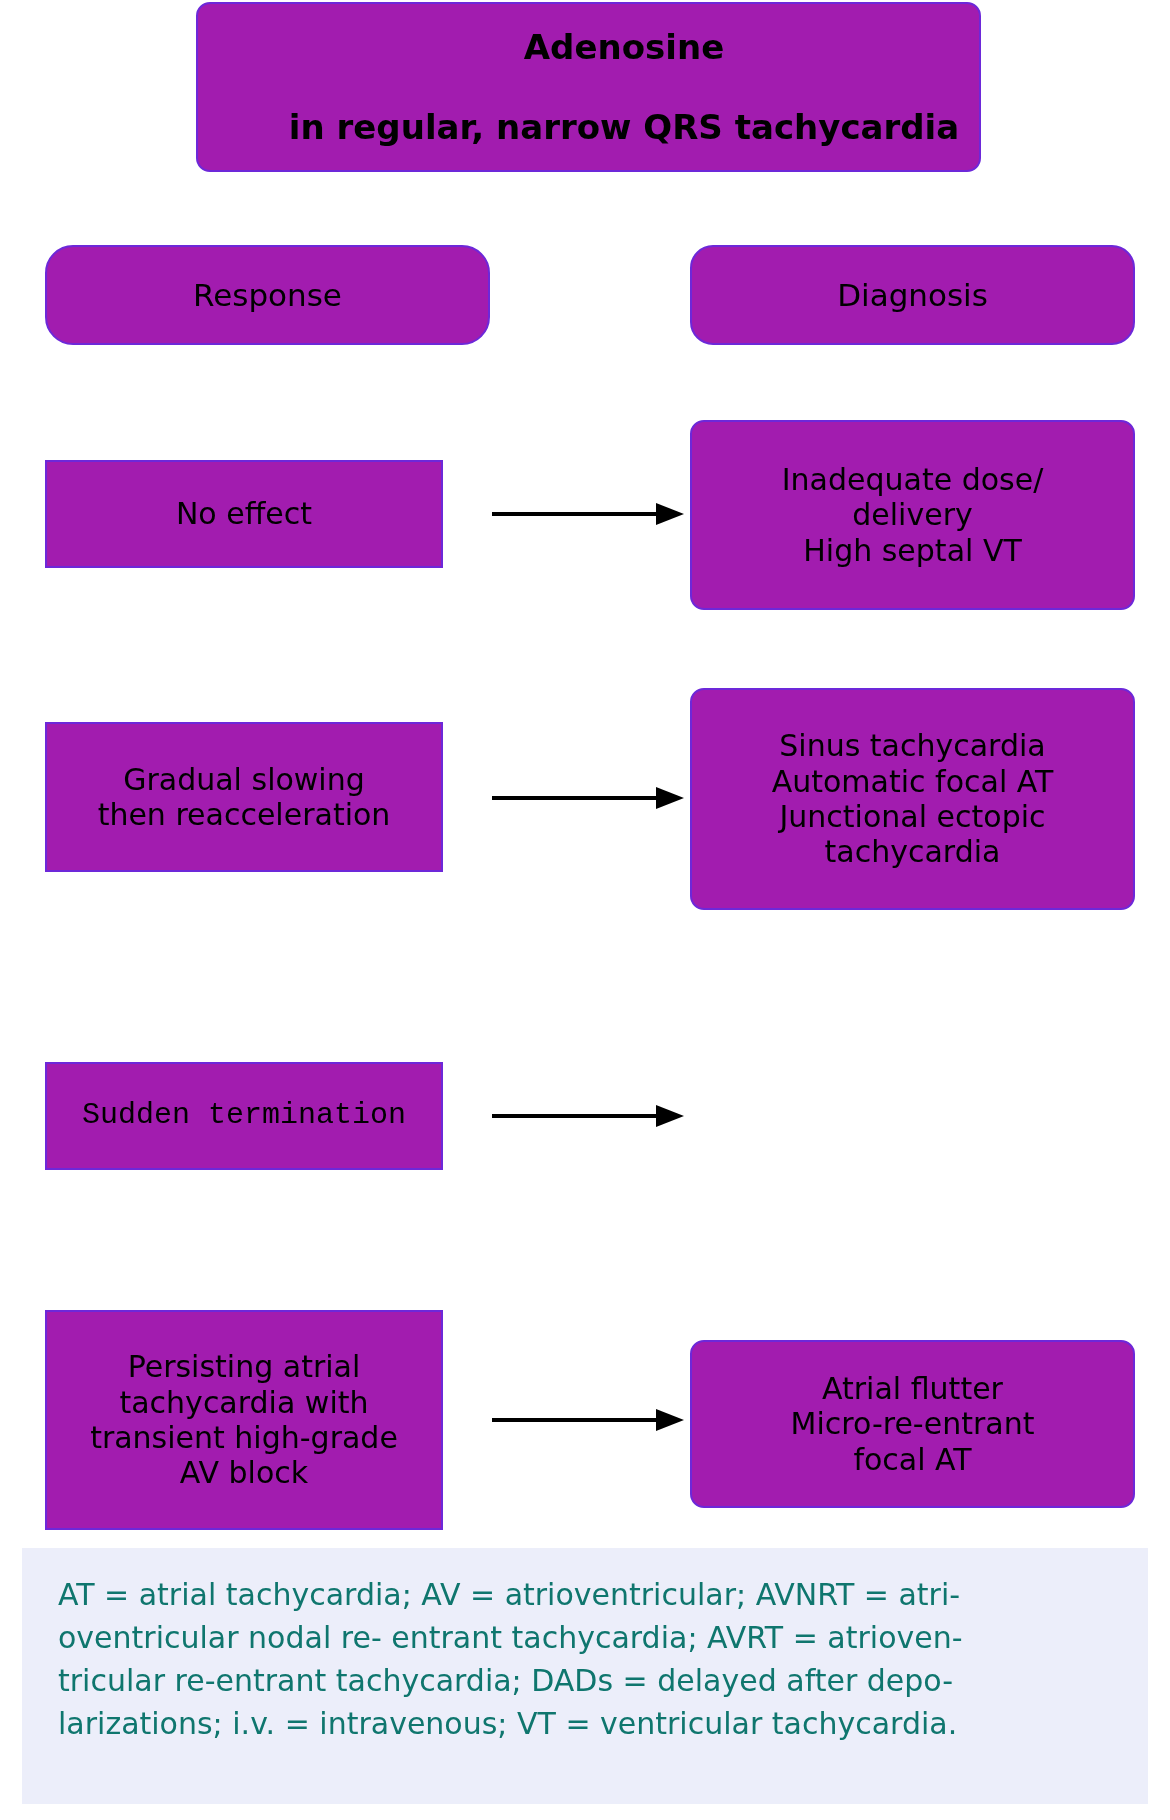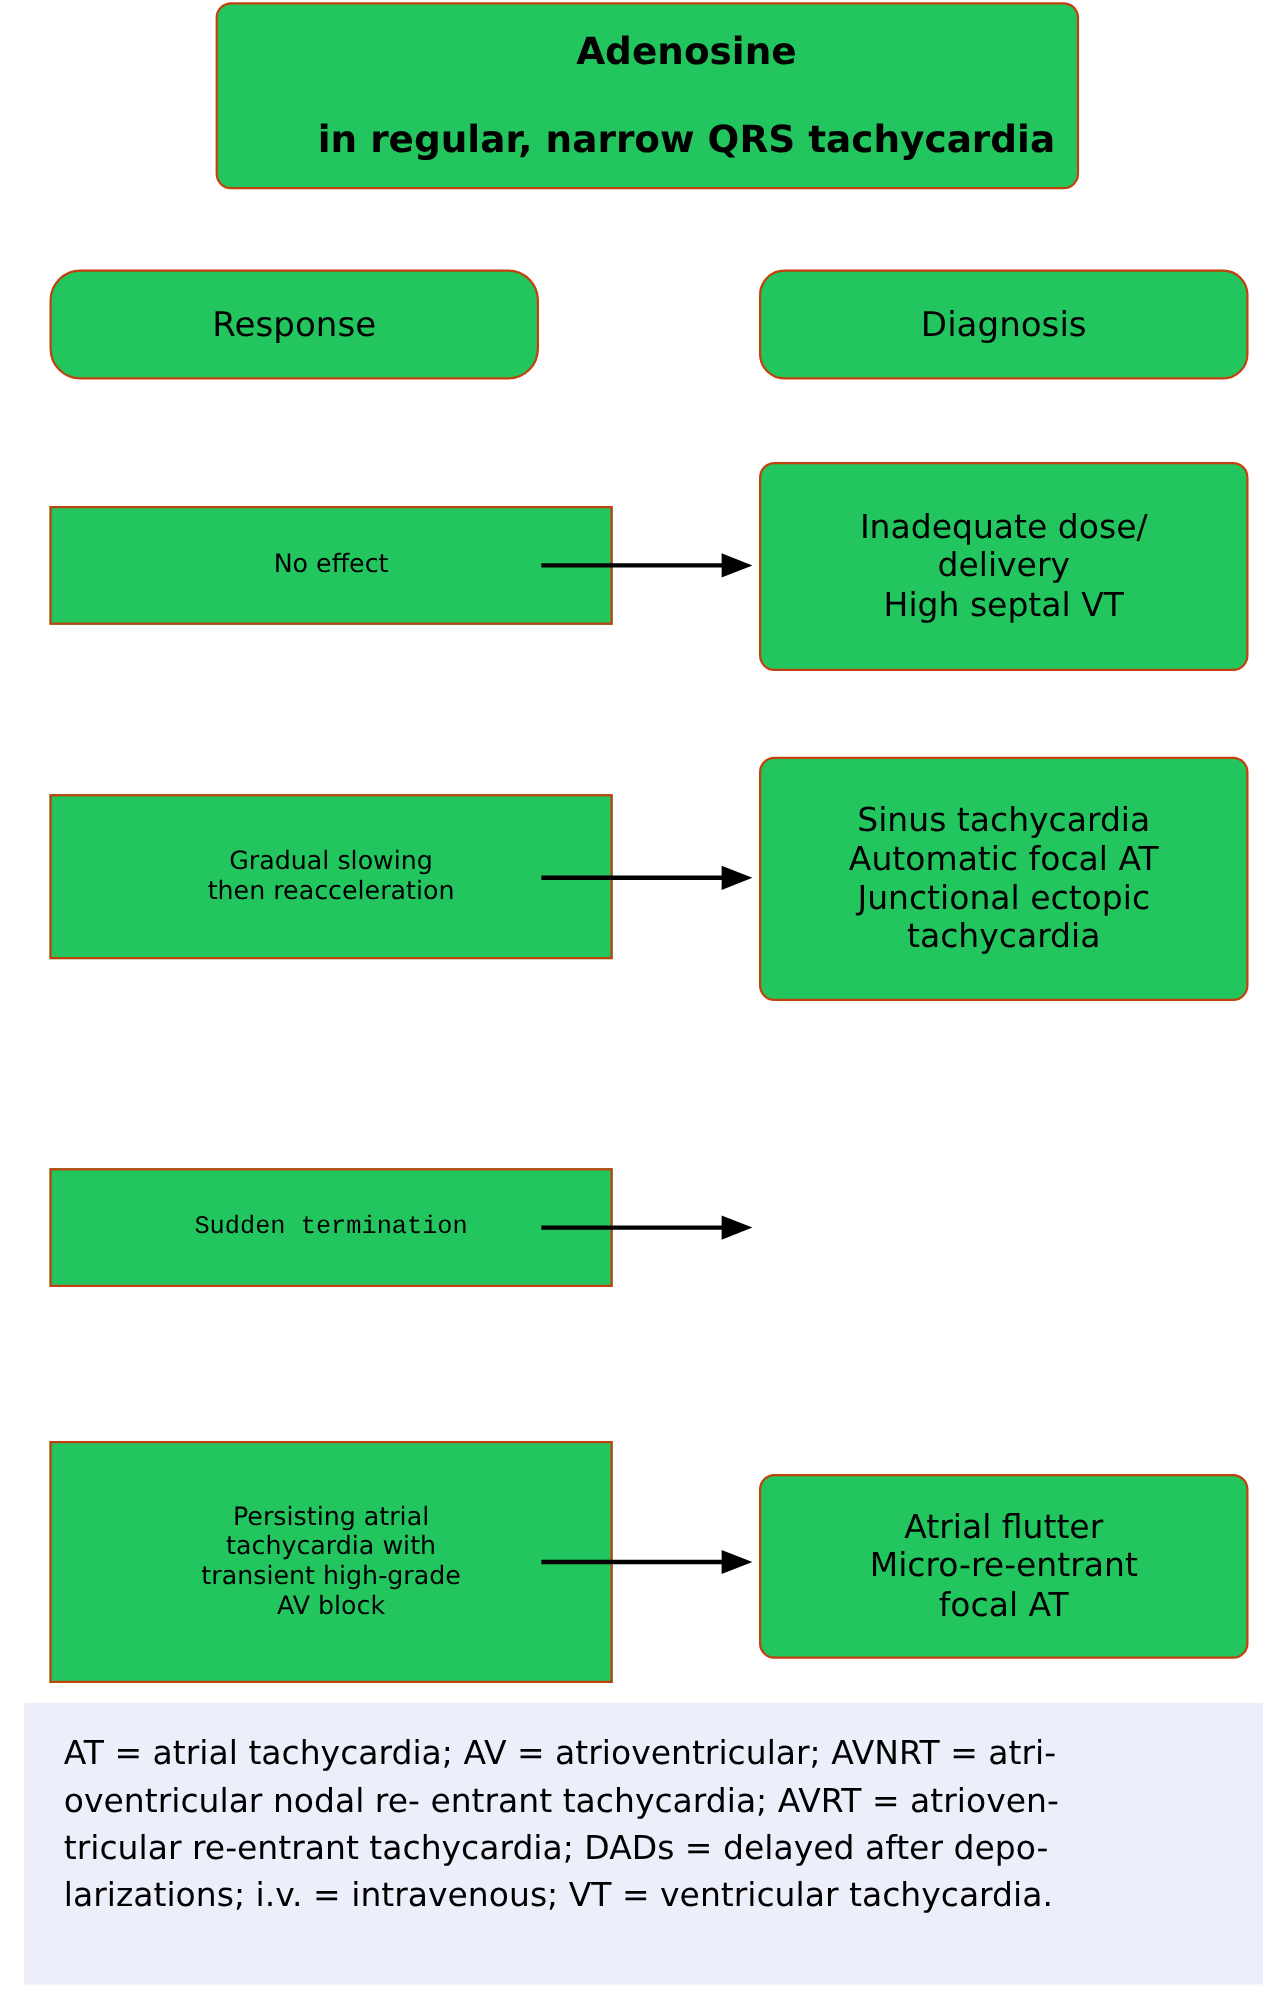--- a/index.html
+++ b/index.html
@@ -14,22 +14,22 @@
     font-family: "DejaVu Sans", sans-serif;
     overflow: hidden;
   }
   .canvas {
     position: relative;
     width: 1170px;
     height: 1820px;
   }
   .box {
     position: absolute;
-    background: #22c55e;
-    border: 2px solid #c2410c;
+    background: #a21caf;
+    border: 2px solid #6d28d9;
     box-sizing: border-box;
     display: flex;
     align-items: center;
     justify-content: center;
     text-align: center;
     color: #000000;
     line-height: 1.18;
   }
   .rounded {
     border-radius: 14px;
@@ -48,22 +48,22 @@
   .header-box {
     height: 100px;
     font-size: 31px;
     font-weight: normal;
   }
   .hdr-response { left: 45px; top: 245px; width: 445px; border-radius: 28px; }
   .hdr-diagnosis { left: 690px; top: 245px; width: 445px; border-radius: 23px; }
 
   .left-box {
     left: 45px;
-    width: 512px;
-    font-size: 23px;
+    width: 398px;
+    font-size: 30px;
   }
   .right-box {
     left: 690px;
     width: 445px;
     font-size: 30px;
   }
 
   .row1-left  { top: 460px; height: 108px; }
   .row1-right { top: 420px; height: 190px; }
   .row2-left  { top: 722px; height: 150px; }
@@ -89,21 +89,21 @@
     position: absolute;
     left: 22px;
     top: 1548px;
     width: 1126px;
     height: 256px;
     background: #eceefa;
     box-sizing: border-box;
     padding: 26px 36px 0 36px;
     font-size: 30px;
     line-height: 1.43;
-    color: #000000;
+    color: #0f766e;
   }
   .nowrap-keep { white-space: pre-wrap; }
 </style>
 </head>
 <body>
 
 <div class="canvas">
 
   <div class="box rounded title-box nowrap-keep">
     <span>

